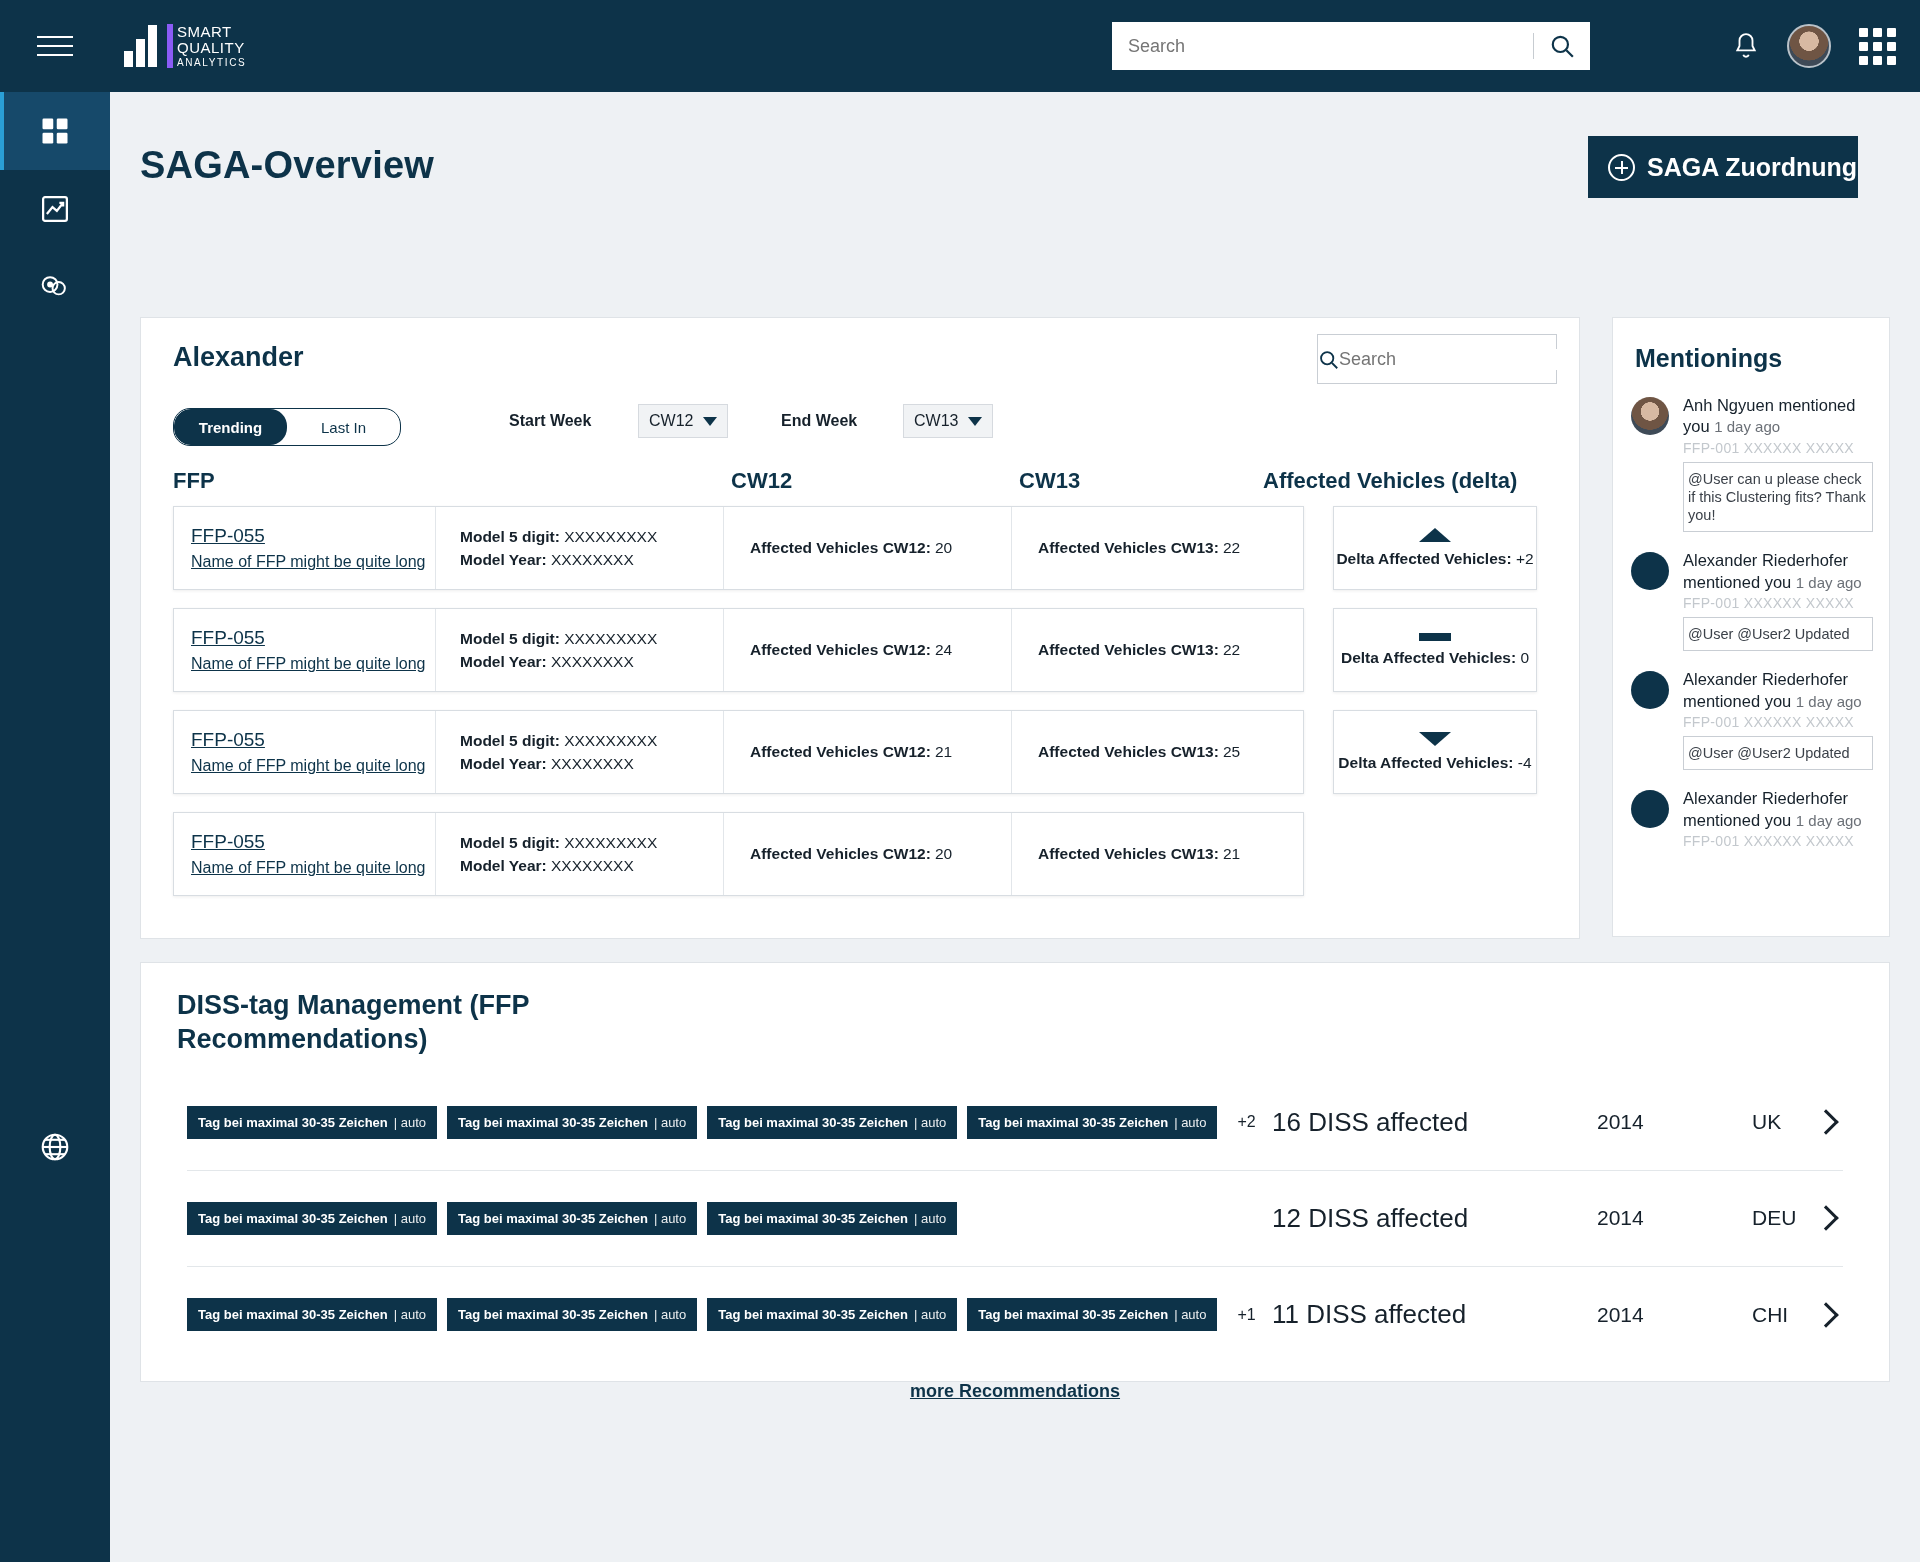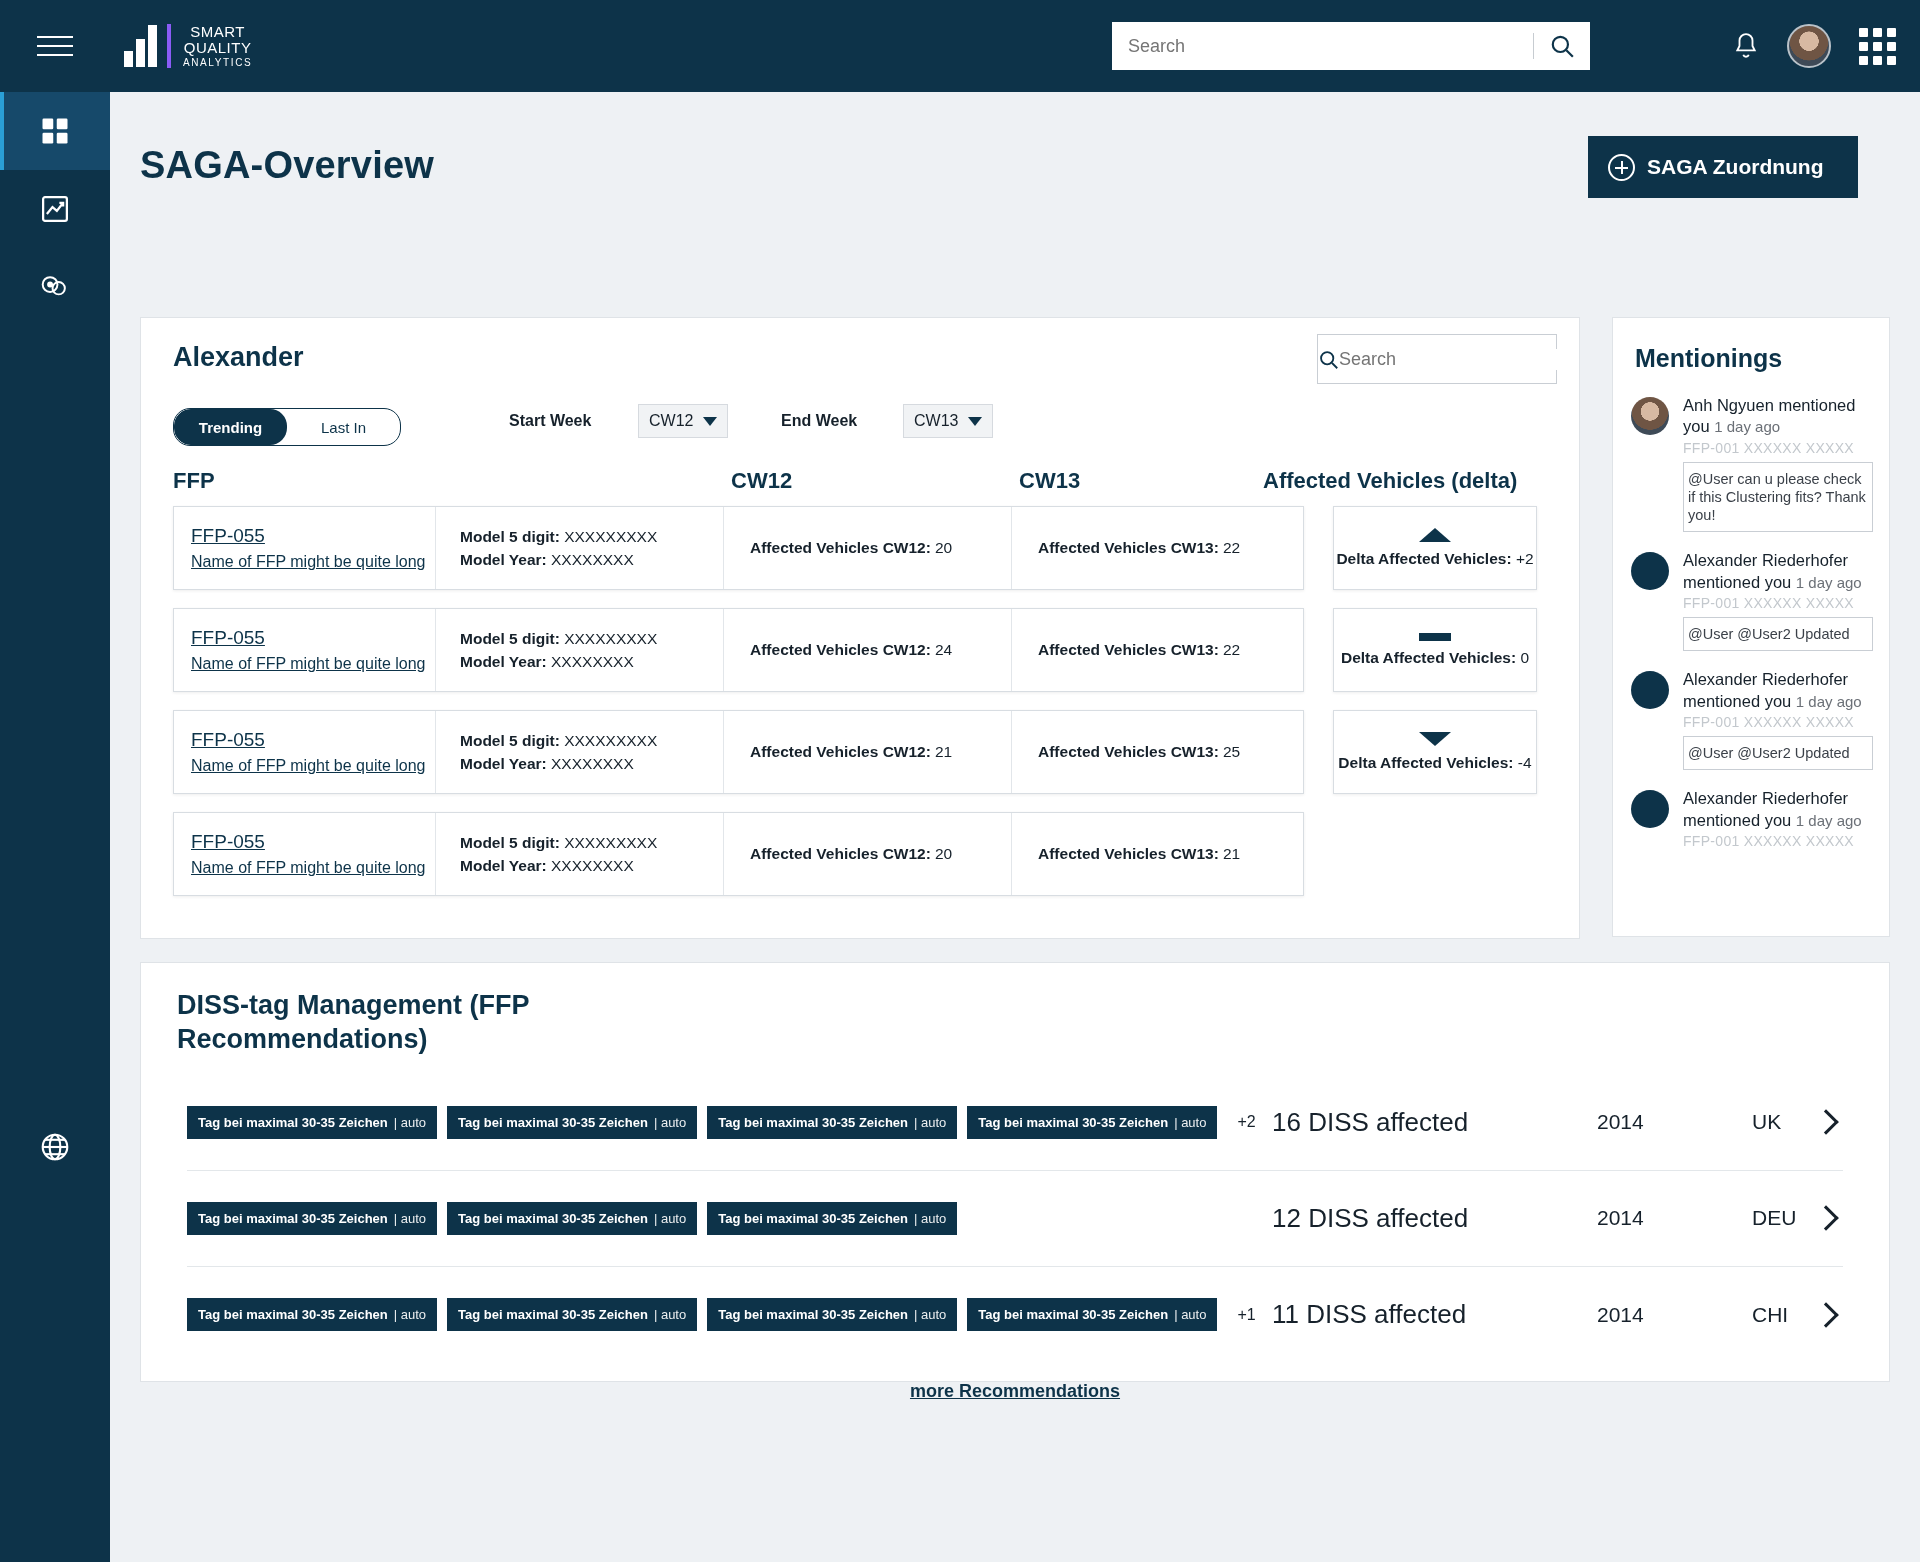--- a/index.html
+++ b/index.html
@@ -20,21 +20,21 @@
     width: 110px; height: 92px; display: flex; flex-direction: column;
     align-items: center; justify-content: center; gap: 7px; cursor: pointer;
   }
   .hamburger span { display:block; width: 36px; height: 2px; background: #fff; }
   .logo { display: flex; align-items: center; gap: 10px; margin-left: 14px; }
   .logo-bars { display: flex; align-items: flex-end; gap: 3px; height: 42px; }
   .logo-bars i { display:block; width: 9px; background: #fff; }
   .logo-bars i:nth-child(1){ height: 16px; }
   .logo-bars i:nth-child(2){ height: 28px; }
   .logo-bars i:nth-child(3){ height: 42px; }
-  .logo-text { color:#fff; line-height: 1.12; border-left: 4px solid #8b5cf6; padding-left: 12px; text-align: center; }
+  .logo-text { color:#fff; line-height: 1.12; border-left: 6px solid #8b5cf6; padding-left: 4px; }
   .logo-text div:nth-child(1){ font-size: 15px; letter-spacing: .5px; font-weight: 400;}
   .logo-text div:nth-child(2){ font-size: 15px; letter-spacing: .5px; font-weight: 400;}
   .logo-text div:nth-child(3){ font-size: 10px; letter-spacing: 1.6px; }
 
   .searchbox {
     position: absolute; left: 1112px; top: 22px; width: 478px; height: 48px;
     background: #fff; display: flex; align-items: center;
   }
   .searchbox input {
     flex: 1; border: none; outline: none; height: 100%;
@@ -68,21 +68,21 @@
 
   
   .page { position: absolute; top: 92px; left: 110px; width: 1810px; height: 1470px; }
   .page-title {
     position: absolute; left: 30px; top: 52px; font-size: 38px; font-weight: bold; color: #0d3349;
     letter-spacing: .2px;
   }
   .saga-btn {
     position: absolute; right: 62px; top: 44px; width: 270px; height: 62px;
     background: #0d3349; color: #fff; display:flex; align-items:center; gap: 12px;
-    padding-left: 20px; font-size: 21px; font-weight: bold; cursor:pointer;
+    padding-left: 20px; font-size: 25px; font-weight: bold; cursor:pointer;
   }
   .plus-circle { width: 27px; height: 27px; border: 2px solid #fff; border-radius: 50%; position: relative; flex: none;}
   .plus-circle::before, .plus-circle::after { content:""; position:absolute; background:#fff; }
   .plus-circle::before { left: 5px; top: 11px; width: 13px; height: 2px; }
   .plus-circle::after { top: 5px; left: 11px; height: 13px; width: 2px; }
 
   
   .card { background:#fff; border: 1px solid #dfe3e7; }
   .activity {
     position: absolute; left: 30px; top: 225px; width: 1440px; height: 622px;

